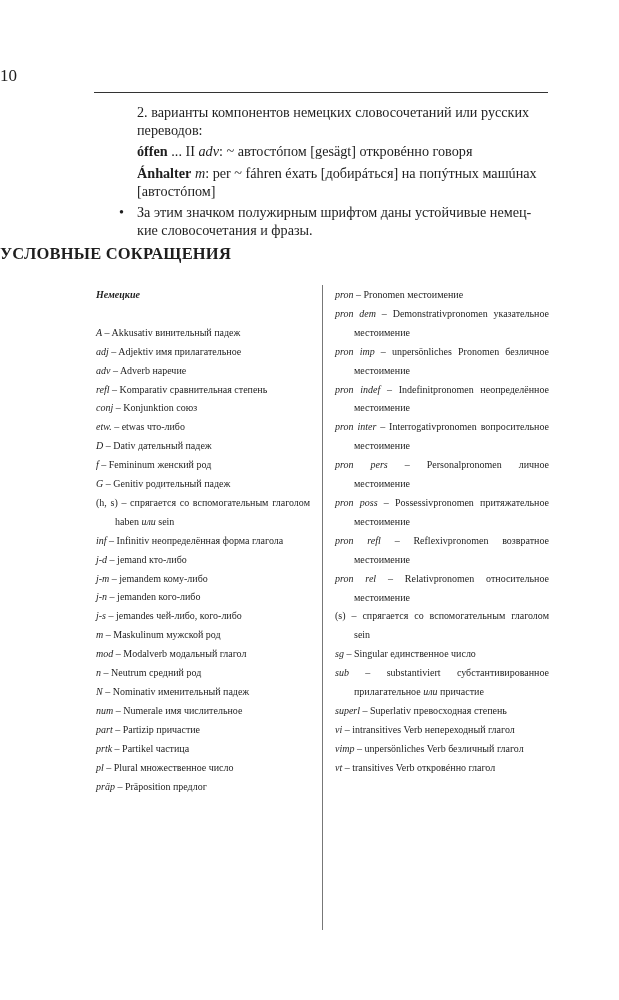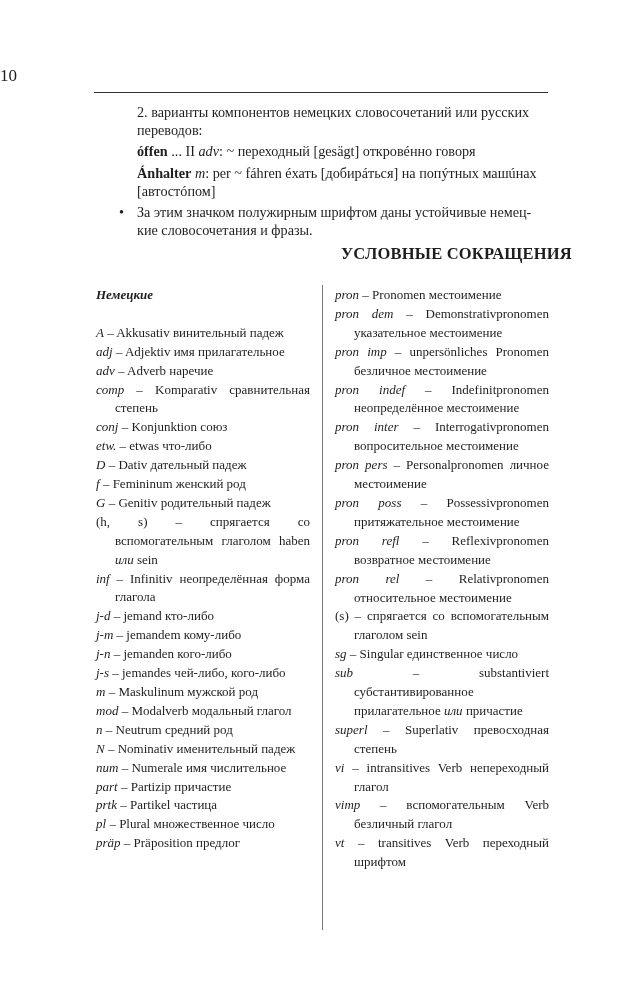--- a/index.html
+++ b/index.html
@@ -4,23 +4,23 @@
   <style>
     html, body { margin:0; padding:0; background:#ffffff; }
     body { width:619px; height:1000px; position:relative; overflow:hidden;
       font-family:"Liberation Serif", "DejaVu Serif", serif; color:#1e1e1e; }
     .page-number { position:absolute; top:66px; left:0; width:619px; text-align:left; font-size:17px; }
     .header-rule { position:absolute; top:92px; left:94px; width:454px; height:0; border-top:1.4px solid #333; }
     .intro { position:absolute; top:100px; left:134px; width:414px; font-size:14.2px; line-height:18.2px; }
     .intro p { margin:3px; }
     .bullet-line { position:relative; }
     .bullet-dot { position:absolute; left:-18px; top:0; }
-    .section-title { position:absolute; top:244px; left:0; width:572px; text-align:right;
+    .section-title { position:absolute; top:244px; left:0; width:572px; text-align:left;
       font-weight:bold; font-size:16.5px; letter-spacing:0.2px; }
-    .col { position:absolute; top:286px; font-size:13px; line-height:18.9px; }
+    .col { position:absolute; top:286px; font-size:10px; line-height:18.9px; }
     .col-left { left:96px; width:214px; }
     .col-right { left:335px; width:214px; }
     .divider { position:absolute; left:322px; top:285px; width:0; height:645px; border-left:1.3px solid #777; }
     .entry { margin:0; padding-left:19px; text-indent:-19px; }
     .entry.justify { text-align:justify; text-align-last:left; }
     .abbr { font-style:italic; }
     .subhead { font-weight:bold; font-style:italic; margin:0 0 18.9px 0; }
     .b { font-weight:bold; }
     .i { font-style:italic; }
   </style>
@@ -29,42 +29,42 @@
 
 <div class="page-number">10</div>
 <div class="header-rule"></div>
 
 <div class="intro">
   <p>
     <span>2. варианты компонентов немецких словосочетаний или русских</span><br>
     <span>переводов:</span>
   </p>
   <p>
-    <span class="b">óffen</span><span> ... II </span><span class="i">adv</span><span>: ~ переходный [gesägt] откровéнно говоря</span>
+    <span class="b">óffen</span><span> ... II </span><span class="i">adv</span><span>: ~ автостóпом [gesägt] откровéнно говоря</span>
   </p>
   <p>
     <span class="b">Ánhalter</span><span class="i"> m</span><span>: per ~ fáhren éхать [добирáться] на попýтных машúнах</span><br>
     <span>[автостóпом]</span>
   </p>
   <p class="bullet-line">
     <span class="bullet-dot">•</span>
     <span>За этим значком полужирным шрифтом даны устойчивые немец-</span><br>
     <span>кие словосочетания и фразы.</span>
   </p>
 </div>
 
 <div class="section-title">УСЛОВНЫЕ СОКРАЩЕНИЯ</div>
 
 <div class="col col-left">
   <p class="subhead">Немецкие</p>
   <div id="left-entries">
       <p class="entry justify"><span class="abbr">A</span><span> – Akkusativ винительный падеж</span></p>
       <p class="entry justify"><span class="abbr">adj</span><span> – Adjektiv имя прилагательное</span></p>
       <p class="entry justify"><span class="abbr">adv</span><span> – Adverb наречие</span></p>
-      <p class="entry justify"><span class="abbr">comp</span><span> – Komparativ сравнительная степень</span></p>
+      <p class="entry justify"><span class="abbr">refl</span><span> – Komparativ сравнительная степень</span></p>
       <p class="entry justify"><span class="abbr">conj</span><span> – Konjunktion союз</span></p>
       <p class="entry justify"><span class="abbr">etw.</span><span> – etwas что-либо</span></p>
       <p class="entry justify"><span class="abbr">D</span><span> – Dativ дательный падеж</span></p>
       <p class="entry justify"><span class="abbr">f</span><span> – Femininum женский род</span></p>
       <p class="entry justify"><span class="abbr">G</span><span> – Genitiv родительный падеж</span></p>
       <p class="entry justify"><span>(h, s) – спрягается со вспомогательным глаголом haben </span><span class="i">или</span><span> sein</span></p>
       <p class="entry justify"><span class="abbr">inf</span><span> – Infinitiv неопределённая форма глагола</span></p>
       <p class="entry justify"><span class="abbr">j-d</span><span> – jemand кто-либо</span></p>
       <p class="entry justify"><span class="abbr">j-m</span><span> – jemandem кому-либо</span></p>
       <p class="entry justify"><span class="abbr">j-n</span><span> – jemanden кого-либо</span></p>
@@ -92,16 +92,16 @@
       <p class="entry justify"><span class="abbr">pron inter</span><span> – Interrogativpronomen вопросительное местоимение</span></p>
       <p class="entry justify"><span class="abbr">pron pers</span><span> – Personalpronomen личное местоимение</span></p>
       <p class="entry justify"><span class="abbr">pron poss</span><span> – Possessivpronomen притяжательное местоимение</span></p>
       <p class="entry justify"><span class="abbr">pron refl</span><span> – Reflexivpronomen возвратное местоимение</span></p>
       <p class="entry justify"><span class="abbr">pron rel</span><span> – Relativpronomen относительное местоимение</span></p>
       <p class="entry justify"><span>(s) – спрягается со вспомогательным глаголом sein</span></p>
       <p class="entry justify"><span class="abbr">sg</span><span> – Singular единственное число</span></p>
       <p class="entry justify"><span class="abbr">sub</span><span> – substantiviert субстантивированное прилагательное </span><span class="i">или</span><span> причастие</span></p>
       <p class="entry justify"><span class="abbr">superl</span><span> – Superlativ превосходная степень</span></p>
       <p class="entry justify"><span class="abbr">vi</span><span> – intransitives Verb непереходный глагол</span></p>
-      <p class="entry justify"><span class="abbr">vimp</span><span> – вспомогательным Verb безличный глагол</span></p>
-      <p class="entry justify"><span class="abbr">vt</span><span> – transitives Verb переходный шрифтом</span></p>
+      <p class="entry justify"><span class="abbr">vimp</span><span> – unpersönliches Verb безличный глагол</span></p>
+      <p class="entry justify"><span class="abbr">vt</span><span> – transitives Verb откровéнно глагол</span></p>
     </div>
 </div>
 
 </body></html>

